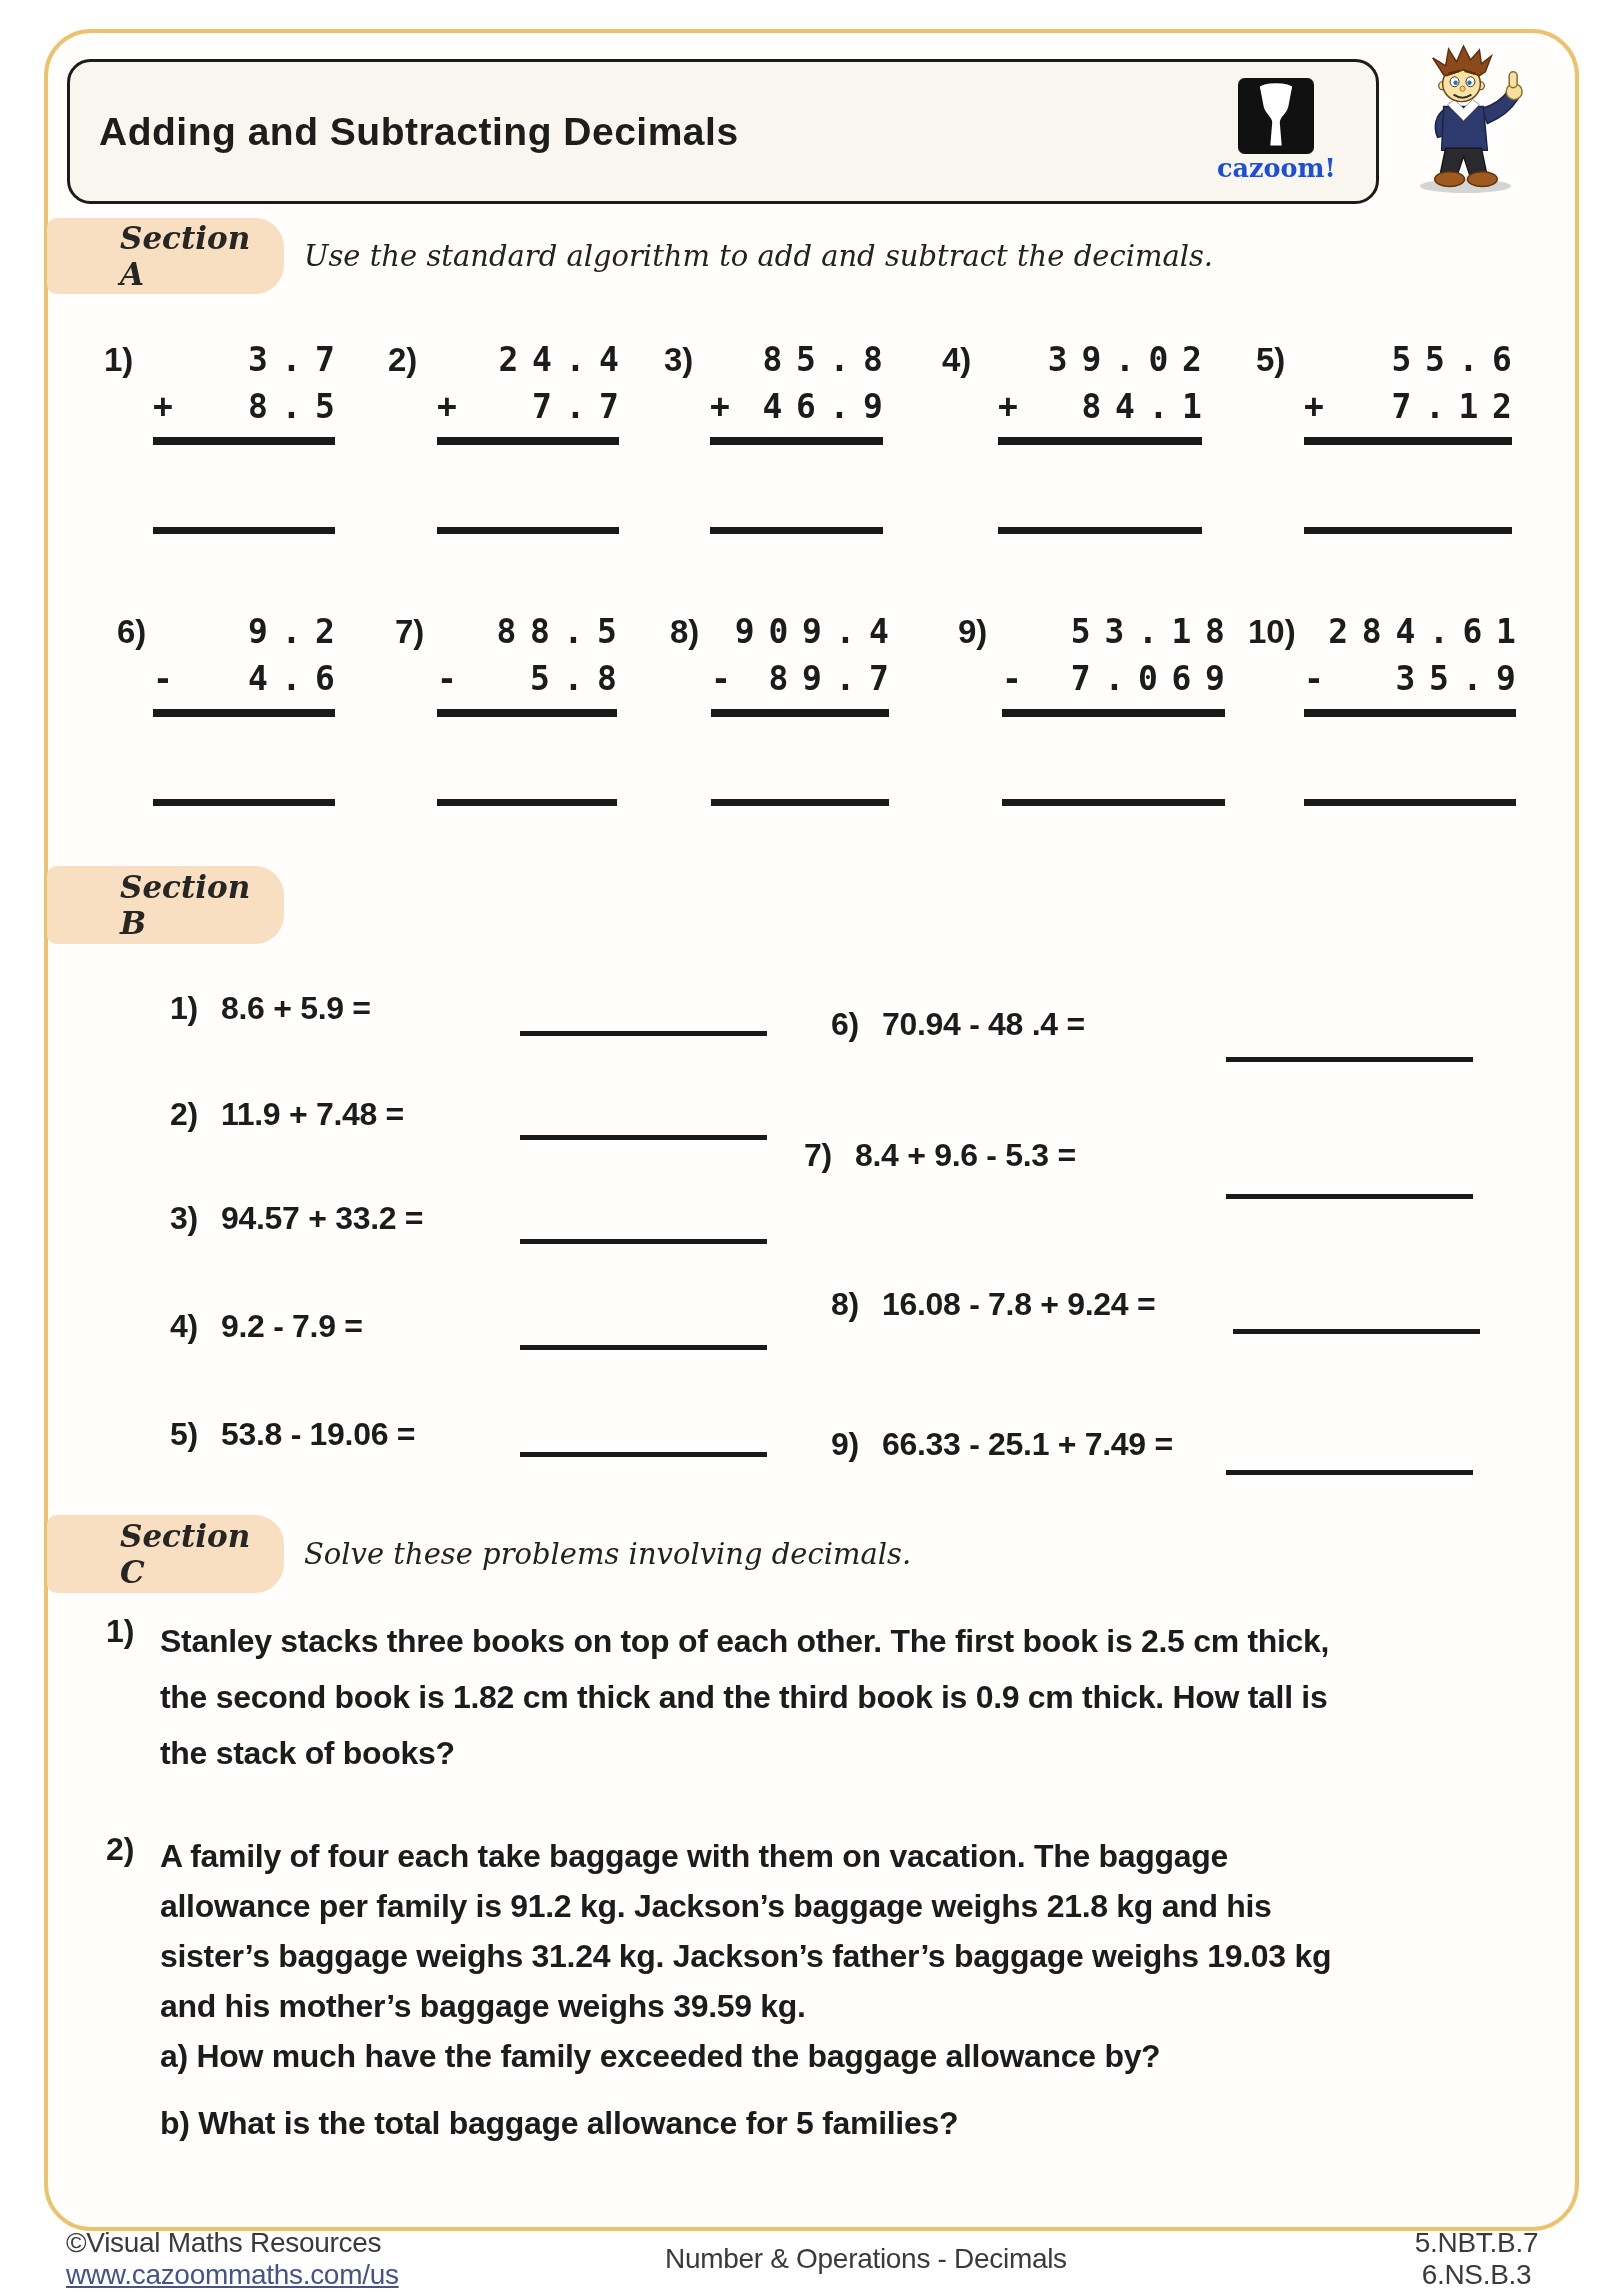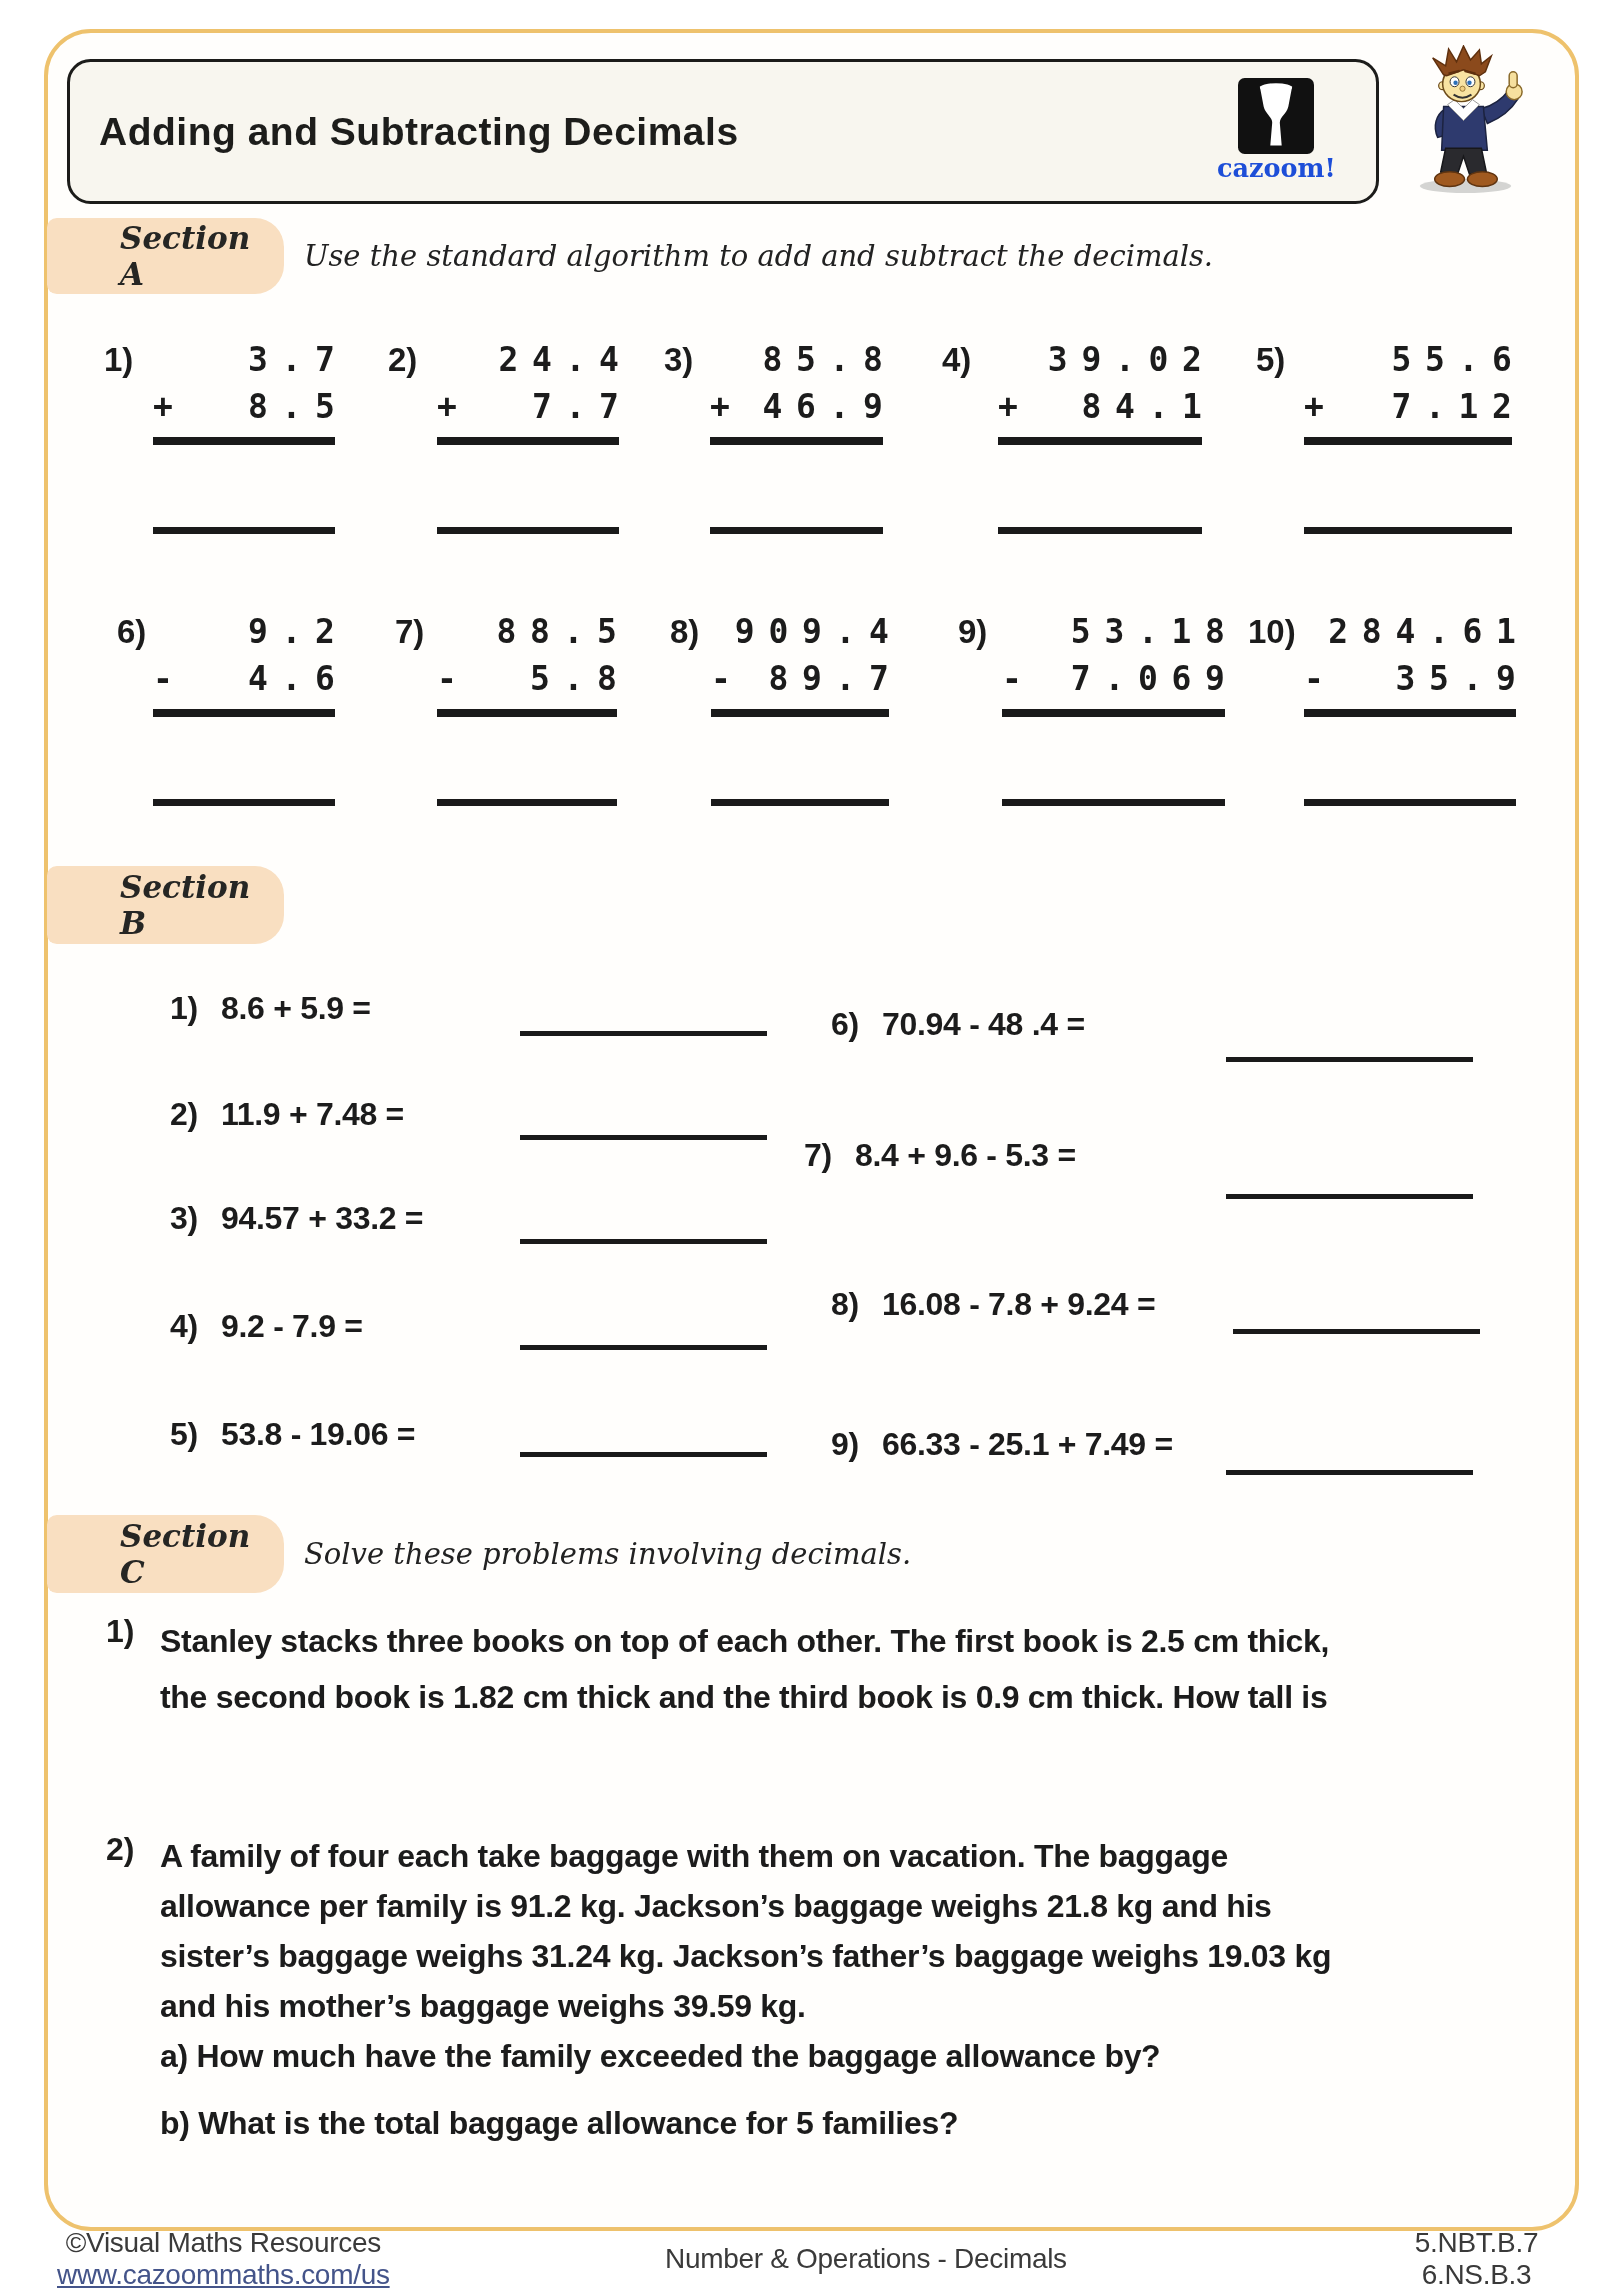--- a/index.html
+++ b/index.html
@@ -41,21 +41,21 @@
   .cprob{position:absolute;left:106px;width:1402px;}
   .clabel{position:absolute;left:0;top:0;font-weight:bold;font-size:32px;}
   .cbody{margin-left:54px;font-weight:bold;font-size:32px;letter-spacing:-0.3px;color:#1c1c1c;}
   .cline{white-space:nowrap;}
   .lh57 .cline{line-height:56px;height:56px;}
   .lh51 .cline{line-height:50px;height:50px;}
   .csub{position:absolute;left:160px;font-weight:bold;font-size:32px;letter-spacing:-0.3px;
         color:#1c1c1c;white-space:nowrap;}
   
   .foot{position:absolute;font-size:28px;color:#3a3a3a;letter-spacing:-0.3px;}
-  .foot-left{left:57px;top:2227px;line-height:32px;text-align:center;}
+  .foot-left{left:66px;top:2227px;line-height:32px;}
   .foot-link{color:#44548a;text-decoration:underline;cursor:pointer;}
   .foot-center{left:665px;top:2243px;}
   .foot-right{left:1376px;top:2227px;width:201px;text-align:center;line-height:32px;}
 </style>
 </head>
 <body>
 
 <div class="page">
   <div class="frame"></div>
 
@@ -248,20 +248,21 @@
   <div class="badge" style="top:1515px;height:78px">
     <span>Section C</span>
   </div>
   <div class="instr" style="top:1515px;height:78px">Solve these problems involving decimals.</div>
 
   <div class="cprob lh57" style="top:1613px">
     <span class="clabel">1)</span>
     <div class="cbody">
       <div class="cline">Stanley stacks three books on top of each other. The first book is 2.5 cm thick,</div>
       <div class="cline">the second book is 1.82 cm thick and the third book is 0.9 cm thick. How tall is</div>
+      <div class="cline">the stack of books?</div>
     </div>
   </div>
 
   <div class="cprob lh51" style="top:1831px">
     <span class="clabel">2)</span>
     <div class="cbody">
       <div class="cline">A family of four each take baggage with them on vacation. The baggage</div>
       <div class="cline">allowance per family is 91.2 kg. Jackson’s baggage weighs 21.8 kg and his</div>
       <div class="cline">sister’s baggage weighs 31.24 kg. Jackson’s father’s baggage weighs 19.03 kg</div>
       <div class="cline">and his mother’s baggage weighs 39.59 kg.</div>

